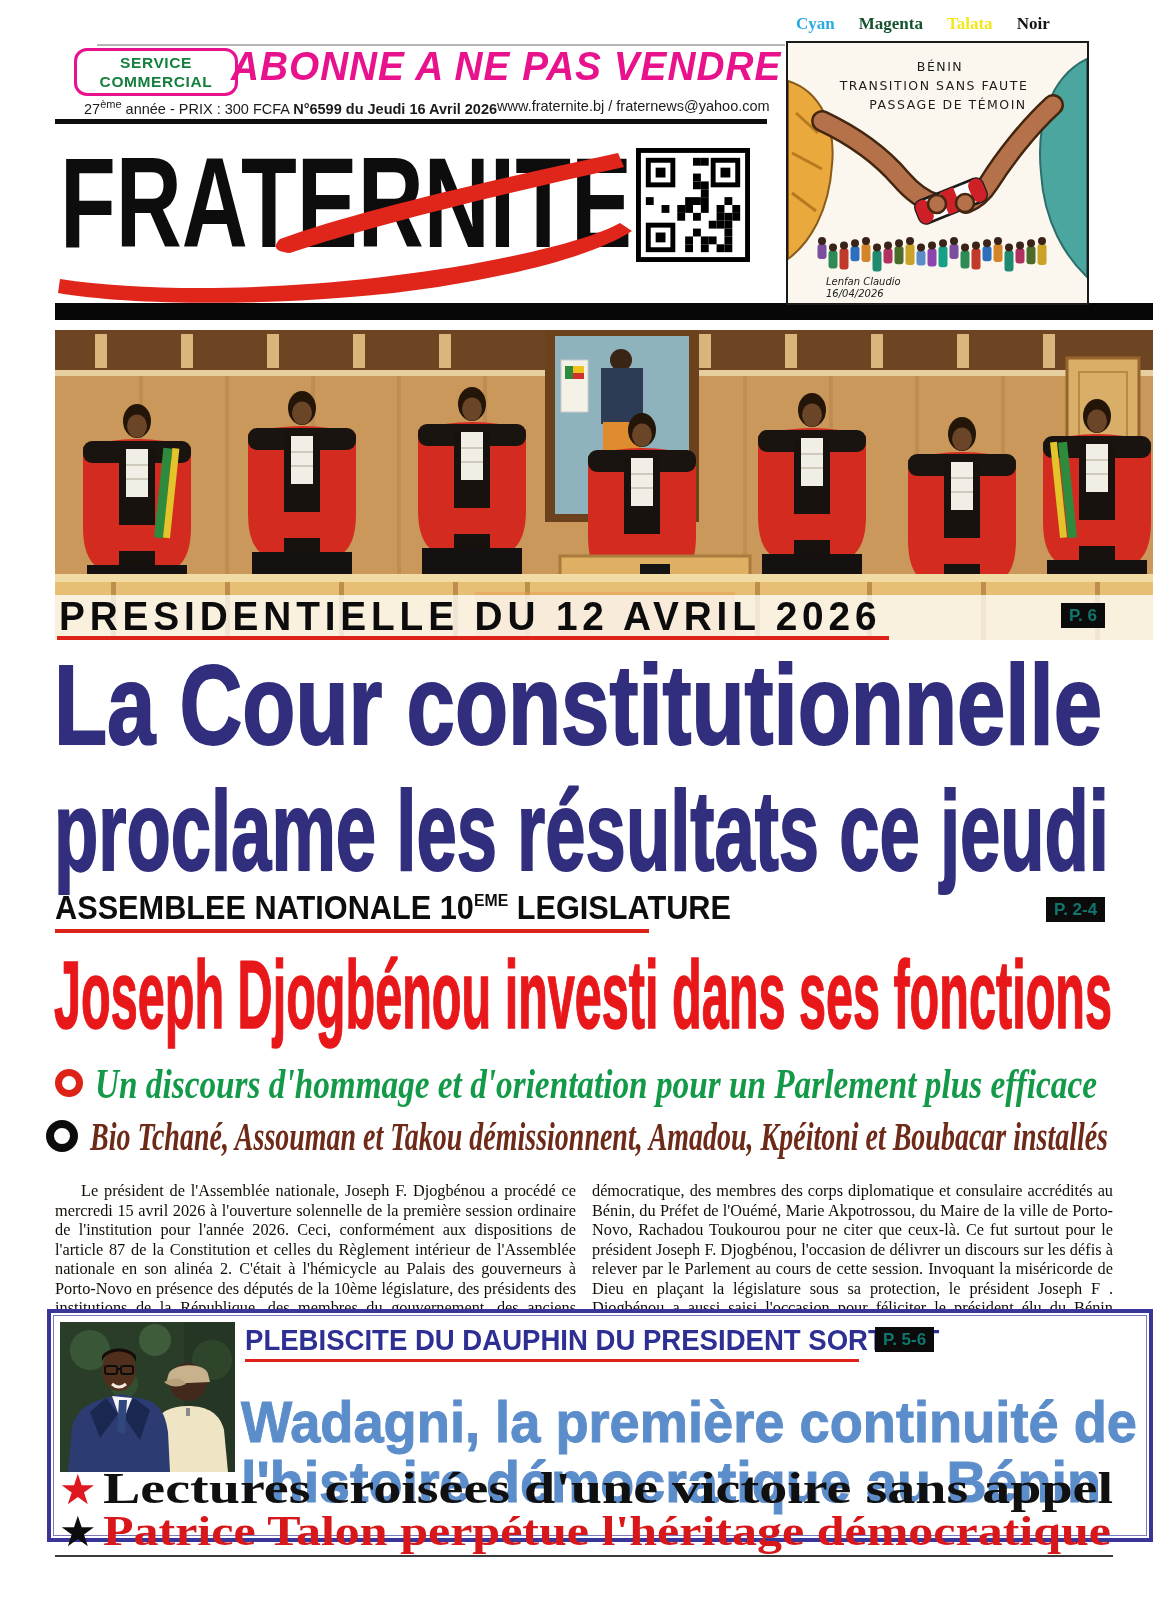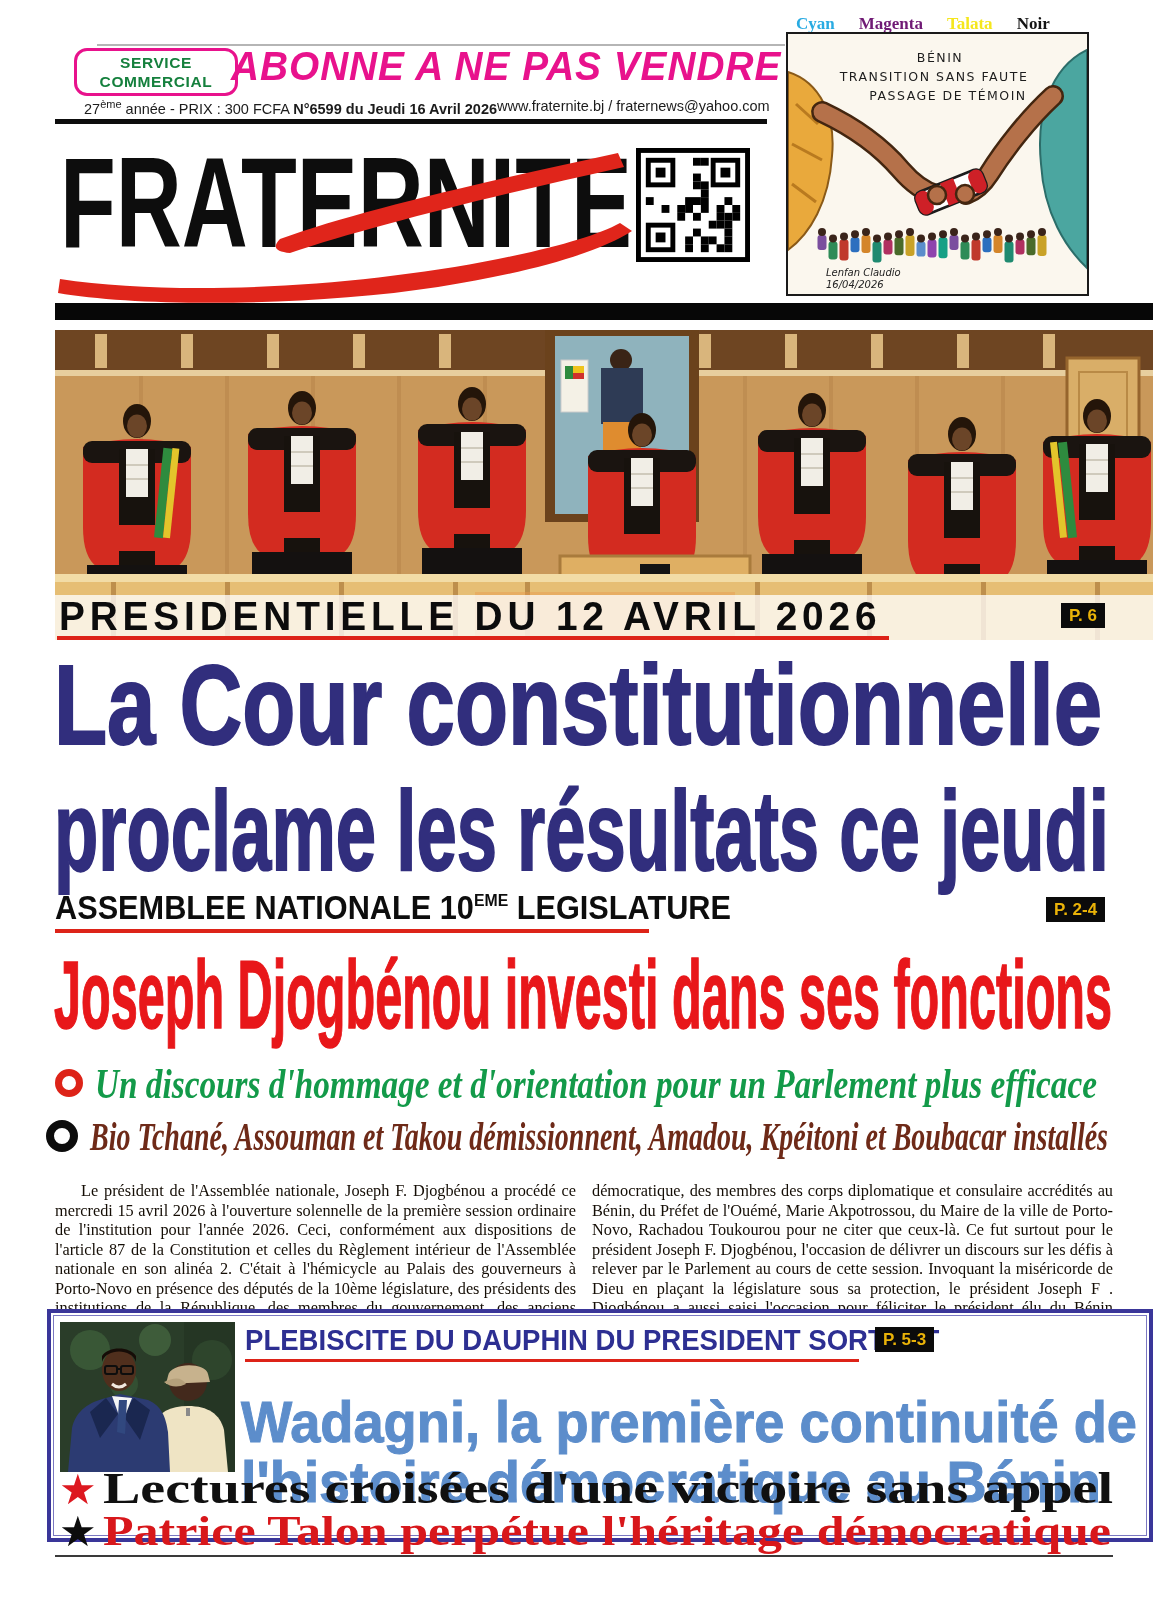--- a/index.html
+++ b/index.html
@@ -6,49 +6,49 @@
   html,body { background:#ffffff; }
   #page {
     position:relative; width:1164px; height:1600px; background:#ffffff;
     font-family:"Liberation Sans", sans-serif; overflow:hidden;
   }
   .abs { position:absolute; }
 
   
   .reg-row { left:796px; top:14px; display:flex; gap:24px;
     font:600 17px "Liberation Serif", serif; }
-  .reg-cyan{color:#29ABE2}.reg-magenta{color:#701a75}.reg-jaune{color:#F5E71C}.reg-noir{color:#141414}
+  .reg-cyan{color:#29ABE2}.reg-magenta{color:#14532d}.reg-jaune{color:#F5E71C}.reg-noir{color:#141414}
   .topline { left:97px; top:44px; width:688px; height:2px; background:#b5b5b5; }
   .service-pill { left:74px; top:48px; width:164px; height:48px;
     border:3px solid #E8128C; border-radius:13px; color:#15803d;
     display:flex; flex-direction:column; align-items:center; justify-content:center;
     font:800 15.5px/1.25 "Liberation Sans", sans-serif; letter-spacing:.6px; background:#fff; }
   .banner { left:231px; top:46px; color:#E8128C; white-space:nowrap;
     font:italic 900 40px/1 "Liberation Sans", sans-serif; letter-spacing:1px;
     transform:scaleX(.97); transform-origin:left; }
   .issue-row { left:84px; top:98px; width:640px; display:flex; justify-content:space-between;
     font:400 14.5px "Liberation Sans", sans-serif; color:#1c1c1c; white-space:nowrap; }
   .issue-row b { font-weight:700; }
   .issue-row sup { font-size:11px; }
   .black-rule { left:55px; top:119px; width:712px; height:5px; background:#0d0d0d; }
   .logo-wrap { left:58px; top:131px; width:578px; height:168px; }
   .qr-wrap { left:636px; top:147px; width:114px; height:116px; }
-  .cartoon-box { left:786px; top:32px; width:303px; height:264px;
+  .cartoon-box { left:786px; top:41px; width:303px; height:264px;
     border:2px solid #1a1a1a; background:#5eead4; z-index:3; }
   .black-bar { left:55px; top:303px; width:1098px; height:17px; background:#070707; z-index:1; }
 
   
   .photo-wrap { left:55px; top:330px; width:1098px; height:310px; overflow:hidden; }
   .lead-strip { left:55px; top:595px; width:1098px; height:45px;
     background:rgba(255,255,255,.76); z-index:4;padding-left:24px; }
   .lead-kicker { position:absolute; left:4px; top:1px; white-space:nowrap;
     font:900 40px/1 "Liberation Sans", sans-serif; letter-spacing:5px; color:#0c0c0c;
     transform:scaleX(.97); transform-origin:left; }
   .lead-underline { position:absolute; left:2px; bottom:0; width:832px; height:4px; background:#DD2318; }
-  .pbadge { background:#0B0B0B; color:#eab308; font:700 17px/1 "Liberation Sans", sans-serif;
+  .pbadge { background:#0B0B0B; color:#0f766e; font:700 17px/1 "Liberation Sans", sans-serif;
     padding:4px 8px; white-space:nowrap; }
   .lead-strip .pbadge { position:absolute; right:48px; top:8px; }
   svg.headline { overflow:visible; display:block; }
   .lead-headline { left:50px; top:642px; width:1112px; height:250px; }
 
   .asm-kicker { left:55px; top:891px; white-space:nowrap; color:#0d0d0d;
     font:800 33px/1 "Liberation Sans", sans-serif; transform:scaleX(.93); transform-origin:left; }
   .asm-kicker sup { font-size:17px; vertical-align:13px; }
   .asm-underline { left:55px; top:929px; width:594px; height:4px; background:#DD2318; }
   .asm-badge { left:1046px; top:897px; }
@@ -432,21 +432,21 @@
           <rect x="61" y="44" width="12" height="8" rx="2" fill="none" stroke="#0d0d0d" stroke-width="2"></rect>
           <line x1="57" y1="47" x2="61" y2="47" stroke="#0d0d0d" stroke-width="2"></line>
           <path d="M52,62 Q59,68 66,62" stroke="#f2e9e0" stroke-width="3" fill="none"></path>
         </g>
       </svg>
     </div>
 
     <div class="pleb-row">
       <span class="pleb-kicker">PLEBISCITE DU DAUPHIN DU PRESIDENT SORTANT</span>
     </div>
-    <span class="pbadge pleb-badge">P. 5-3</span>
+    <span class="pbadge pleb-badge">P. 5-6</span>
     <div class="pleb-underline"></div>
 
     <div class="wadagni">
       <svg class="headline" width="910" height="125" viewBox="0 0 910 125">
         <g font-family="'Liberation Sans', sans-serif" font-weight="bold" fill="#5C8DCB" stroke="#5C8DCB" stroke-width="1">
           <text x="2" y="50" font-size="57" textLength="896" lengthAdjust="spacingAndGlyphs">Wadagni, la première continuité de</text>
           <text x="2" y="110" font-size="57" textLength="860" lengthAdjust="spacingAndGlyphs">l'histoire démocratique au Bénin</text>
         </g>
       </svg>
     </div>

